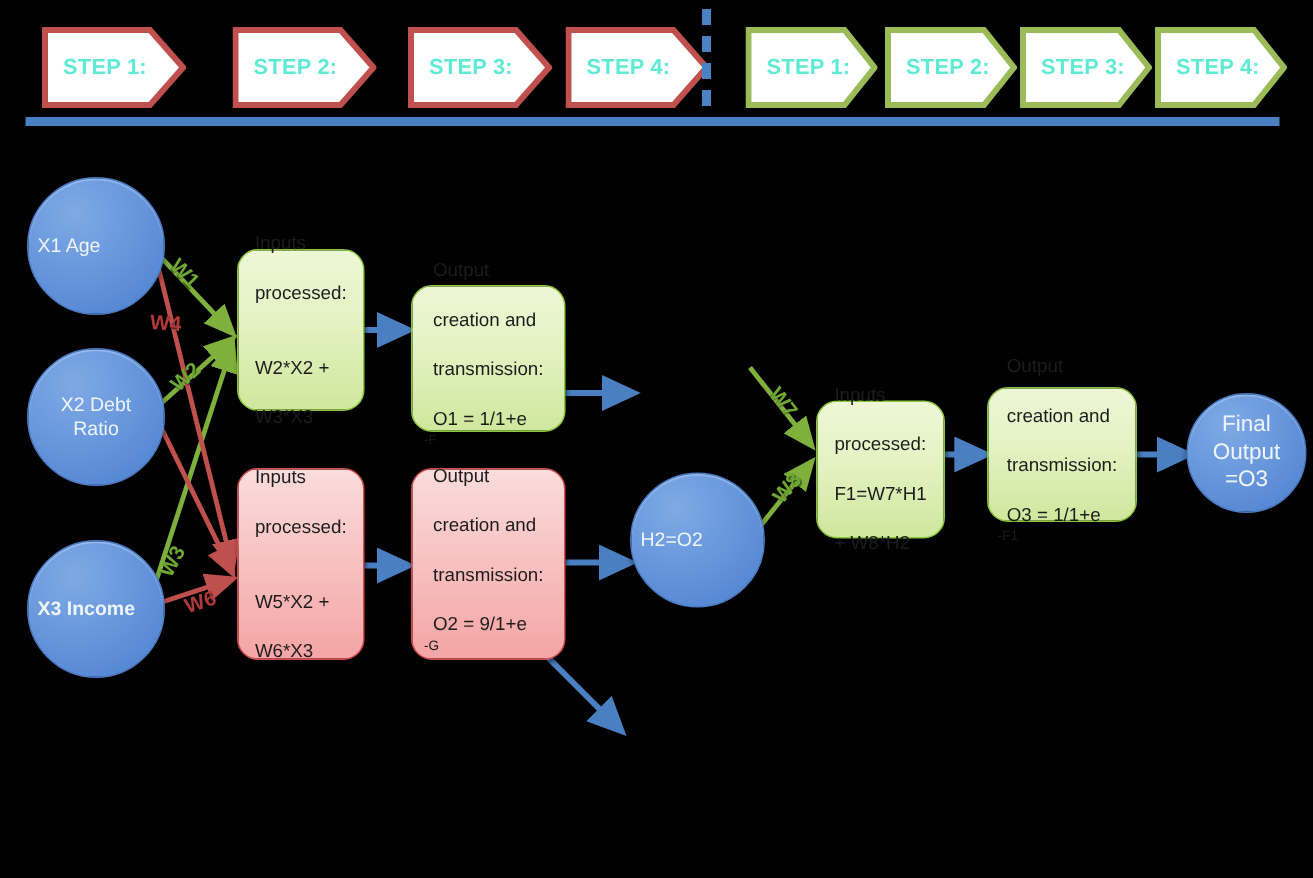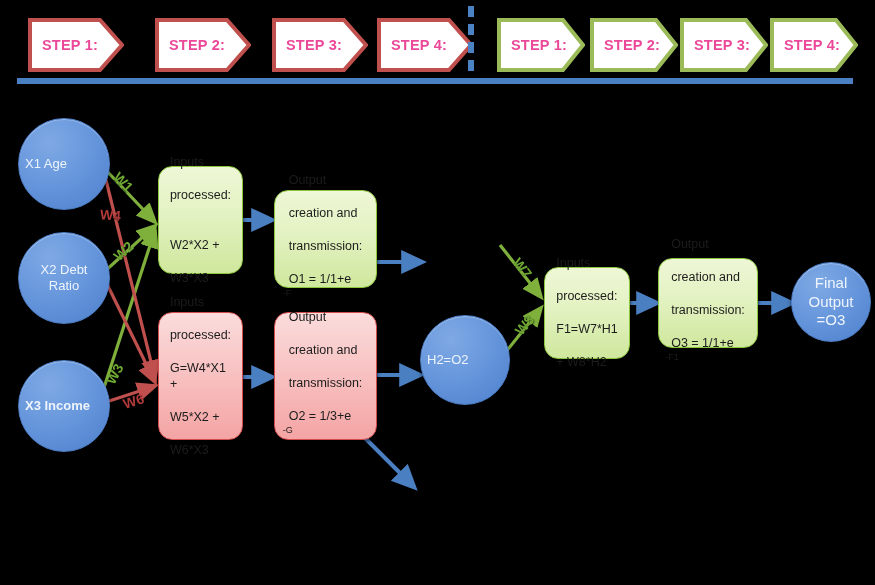--- a/index.html
+++ b/index.html
@@ -17,21 +17,21 @@
   .chev{
     position:absolute;height:54px;
     display:flex;align-items:center;
     box-sizing:border-box;
   }
   .chev .chev-shape{
     position:absolute;left:0;top:0;width:100%;height:100%;
   }
   .chev .chev-label{
     position:relative;z-index:2;
-    font-size:14.5px;font-weight:bold;color:#ec4899;
+    font-size:14.5px;font-weight:bold;color:#5eead4;
     letter-spacing:.2px;margin-left:14px;
   }
 
   
   #vdash{
     position:absolute;left:468px;top:6px;width:6px;height:72px;
     background:repeating-linear-gradient(to bottom,#4a82c3 0,#4a82c3 11px,transparent 11px,transparent 18px);
   }
   #baseline{
     position:absolute;left:17px;top:78px;width:836px;height:6px;
@@ -202,32 +202,32 @@
       <span>creation and</span><br>
       <span>transmission:</span><br>
       <span>O1 = 1/1+e</span><sup>-F</sup>
     </span>
   </div>
 
   <div class="pbox red" style="left:158px;top:312px;width:85px;height:128px;">
     <span>
       <span>Inputs</span><br>
       <span>processed:</span><br>
-      <span>G=W4*X1 +</span><br>
+      <br>
       <span>W5*X2 +</span><br>
       <span>W6*X3</span>
     </span>
   </div>
 
   <div class="pbox red" style="left:274px;top:312px;width:103px;height:128px;">
     <span>
       <span>Output</span><br>
       <span>creation and</span><br>
       <span>transmission:</span><br>
-      <span>O2 = 1/3+e</span><sup>-G</sup>
+      <span>O2 = 9/1+e</span><sup>-G</sup>
     </span>
   </div>
 
   <div class="node" style="left:420px;top:315px;width:90px;height:90px;">
     <span>H2=O2</span>
   </div>
 
   <div class="pbox green" style="left:544px;top:267px;width:86px;height:92px;">
     <span>
       <span>Inputs</span><br>

